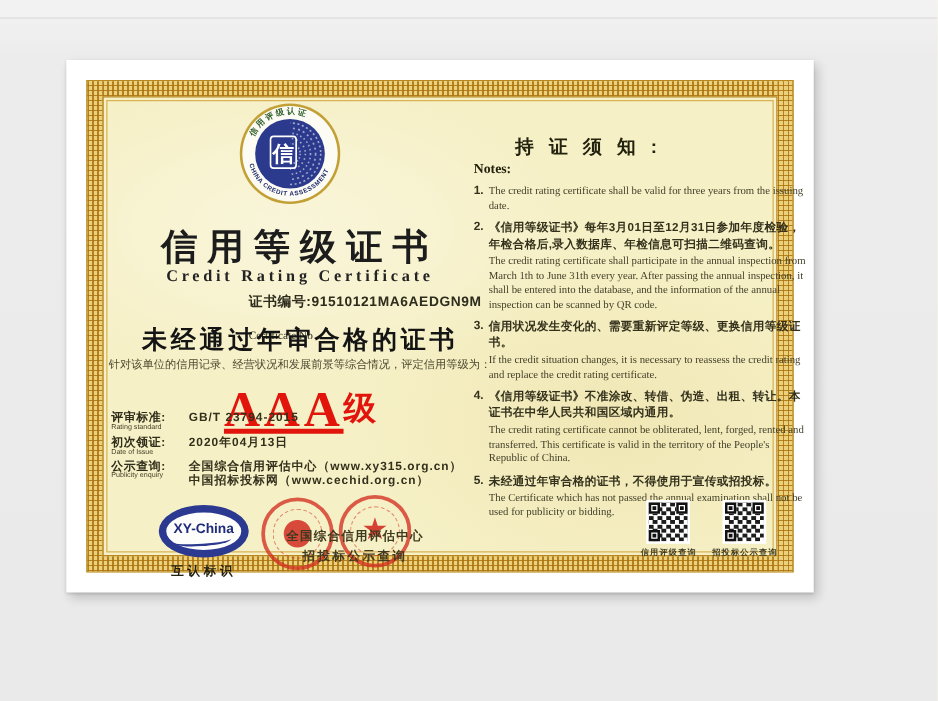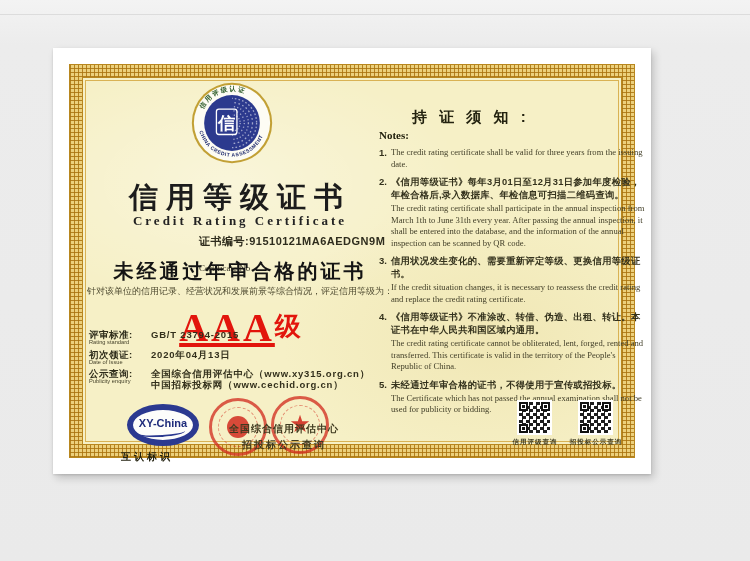--- a/index.html
+++ b/index.html
@@ -66,21 +66,21 @@
   .flabel .cn { font-weight:bold; font-size:9.5px; letter-spacing:0.5px; line-height:9px; white-space:nowrap; }
   .flabel .en { font-size:6px; line-height:6px; color:#45422a; transform:scale(0.95); transform-origin:left top; white-space:nowrap; }
   .fval { font-weight:bold; font-size:9.5px; letter-spacing:0.8px; color:#33301c; line-height:10.5px; white-space:nowrap; }
 
   .xy-logo { position:absolute; left:40px; top:322px; width:72px; height:42px;
     border:6px solid #2b3990; border-radius:50%; background:#fdfdfb;
     display:flex; align-items:center; justify-content:center; }
   .xy-logo .txt { font-weight:bold; font-size:11px; color:#1f2c7b; letter-spacing:0; margin-top:-4px; }
   .xy-logo .swoosh { position:absolute; left:6px; bottom:3px; width:46px; height:9px;
     border-bottom:2.5px solid #2b3990; border-radius:50%; transform:rotate(-4deg); }
-  .xy-label { position:absolute; left:34px; top:368px; width:84px; 
+  .xy-label { position:absolute; left:34px; top:368px; width:84px; text-align:center;
     font-weight:bold; font-size:10px; letter-spacing:3px; color:#22210f; }
 
   .seal { position:absolute; width:58px; height:58px; border-radius:50%;
     border:3px solid rgba(210,48,34,0.85); opacity:0.92; }
   .seal .ring2 { position:absolute; inset:6px; border-radius:50%; border:1px dashed rgba(210,48,34,0.55); }
   .seal.s1 { left:122px; top:316px; }
   .seal.s2 { left:184px; top:314px; }
   .seal .disc { position:absolute; left:50%; top:50%; width:22px; height:22px; margin:-11px 0 0 -11px;
     border-radius:50%; background:rgba(208,40,28,0.9); }
   .seal .star { position:absolute; left:50%; top:50%; transform:translate(-50%,-54%);

